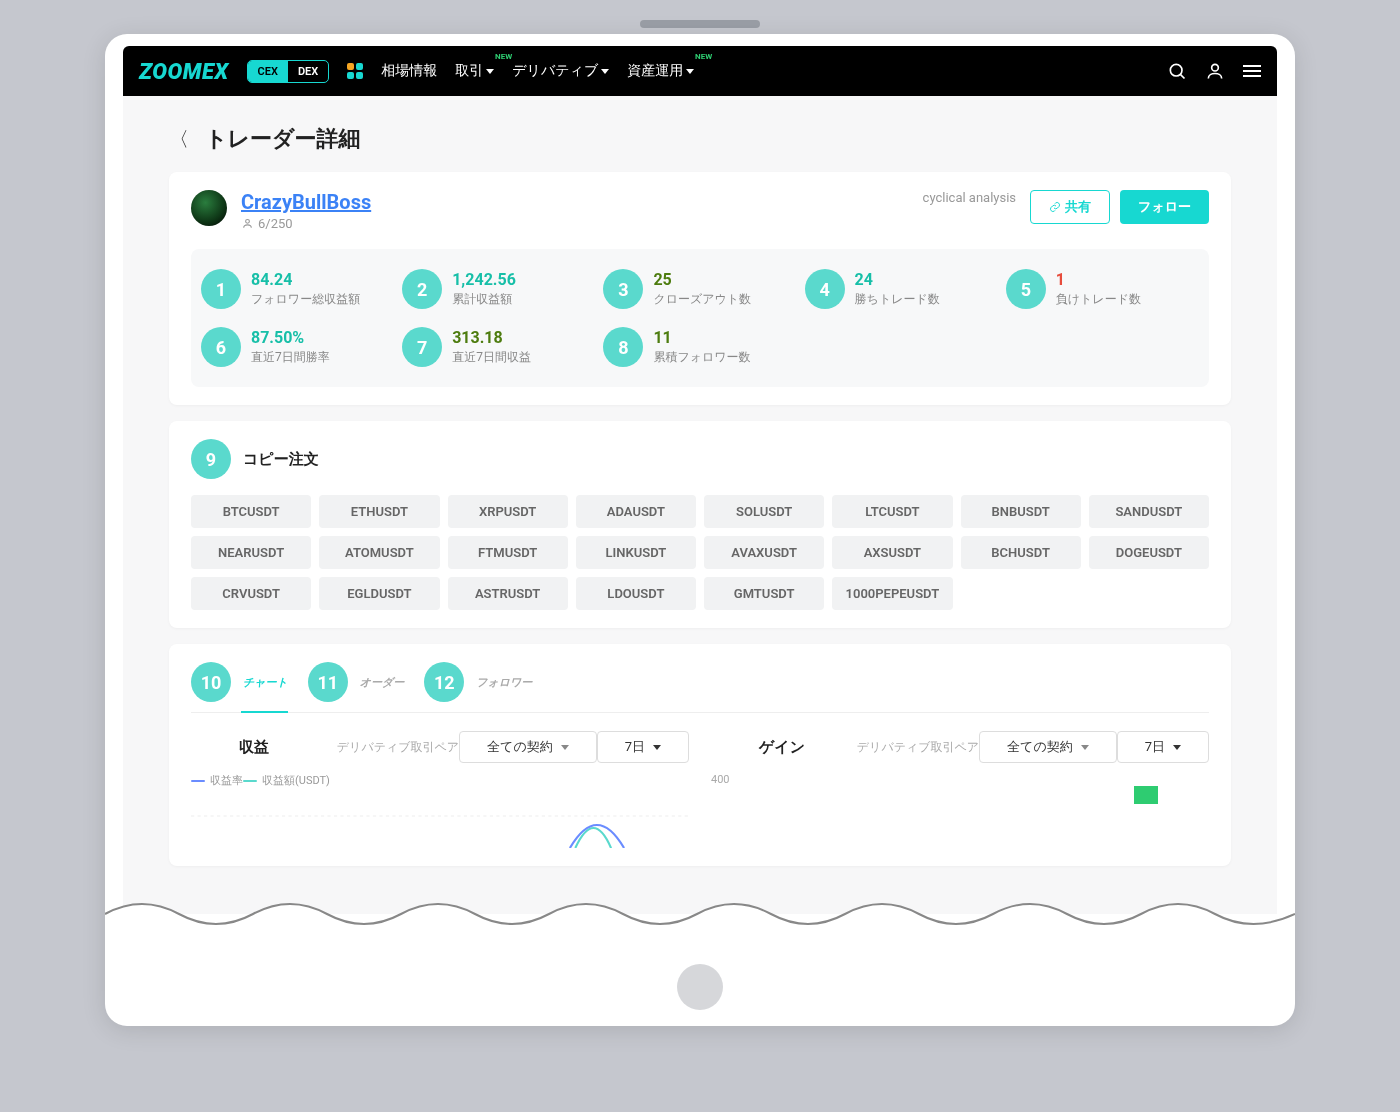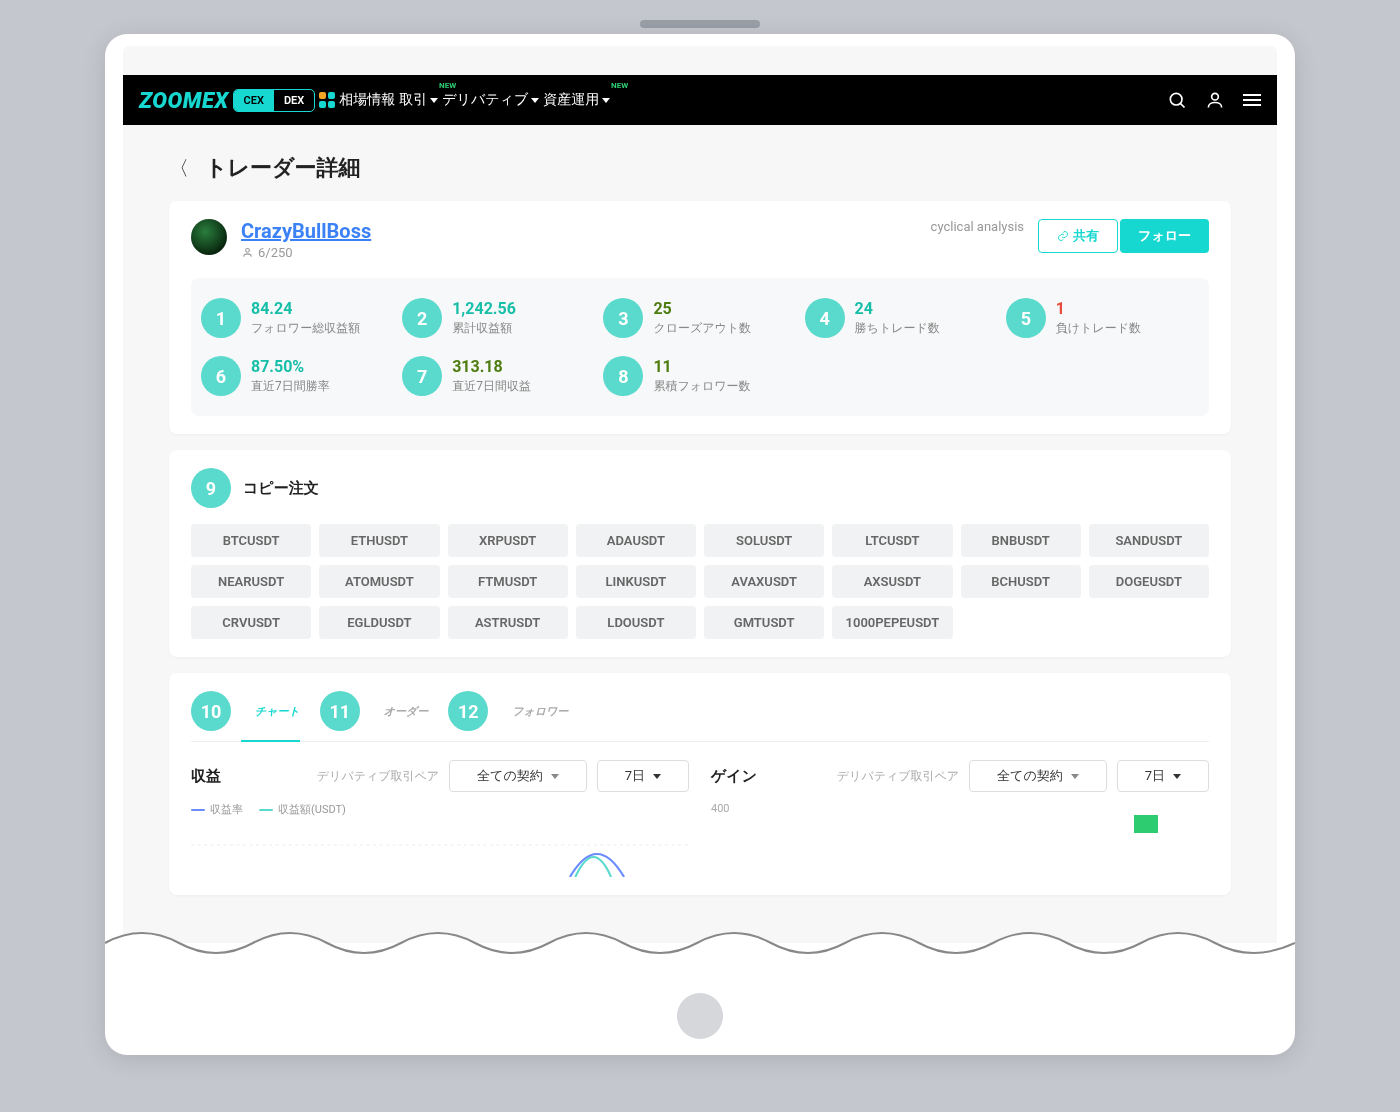--- a/index.html
+++ b/index.html
@@ -30,23 +30,22 @@
   margin: 12px 18px 0;
   border-radius: 6px 6px 0 0;
   overflow: hidden;
 }
 .topbar {
   background: #000;
   height: 50px;
   display: flex;
   align-items: center;
   padding: 0 16px;
-  gap: 4px;
+  gap: 18px;
   color: #fff;
-  margin-top: 29px;
 }
 .logo {
   color: #17d8d1;
   font-weight: 900;
   font-size: 22px;
   letter-spacing: 0.5px;
   font-style: italic;
 }
 .mode-toggle {
   display: flex;
@@ -156,21 +155,21 @@
   gap: 4px;
 }
 .trader-sub svg { width: 13px; height: 13px; stroke: #999; fill: none; stroke-width: 2; }
 .trader-note {
   color: #999;
   font-size: 13px;
   margin-left: 24px;
 }
 .trader-actions {
   display: flex;
-  gap: 2px;
+  gap: 10px;
 }
 .btn {
   padding: 7px 18px;
   border-radius: 4px;
   font-size: 13px;
   font-weight: 600;
   cursor: pointer;
   border: none;
 }
 .btn-outline {
@@ -243,21 +242,21 @@
 .tabs-row {
   display: flex;
   align-items: center;
   gap: 20px;
   margin-bottom: 18px;
   border-bottom: 1px solid #eee;
 }
 .tab {
   display: flex;
   align-items: center;
-  gap: 24px;
+  gap: 12px;
   padding-bottom: 10px;
   position: relative;
 }
 .tab-label {
   font-size: 11px;
   font-weight: 600;
   color: #aaa;
   cursor: pointer;
   font-style: italic;
 }
@@ -270,22 +269,22 @@
   background: #17d8d1;
 }
 .chart-panels {
   display: grid;
   grid-template-columns: 1fr 1fr;
   gap: 22px;
 }
 .panel-head {
   display: flex;
   align-items: center;
-  gap: 10px;
   margin-bottom: 10px;
+  margin-left: 48px;
 }
 .panel-title { font-weight: 700; font-size: 15px; color: #222; flex: 1; }
 .panel-filter-label { color: #aaa; font-size: 12px; }
 .select {
   border: 1px solid #ddd;
   border-radius: 4px;
   padding: 6px 27px;
   font-size: 13px;
   background: #fff;
   color: #333;
@@ -295,21 +294,20 @@
   cursor: pointer;
 }
 .select .caret {
   width: 0; height: 0;
   border-left: 4px solid transparent;
   border-right: 4px solid transparent;
   border-top: 5px solid #888;
 }
 .legend {
   display: flex;
-  gap: 16px;
   font-size: 11px;
   color: #999;
   margin-bottom: 20px;
 }
 .legend span { display: flex; align-items: center; gap: 5px; }
 .legend i { width: 14px; height: 2px; border-radius: 2px; }
 .ytick {
   font-size: 11px;
   color: #aaa;
 }

